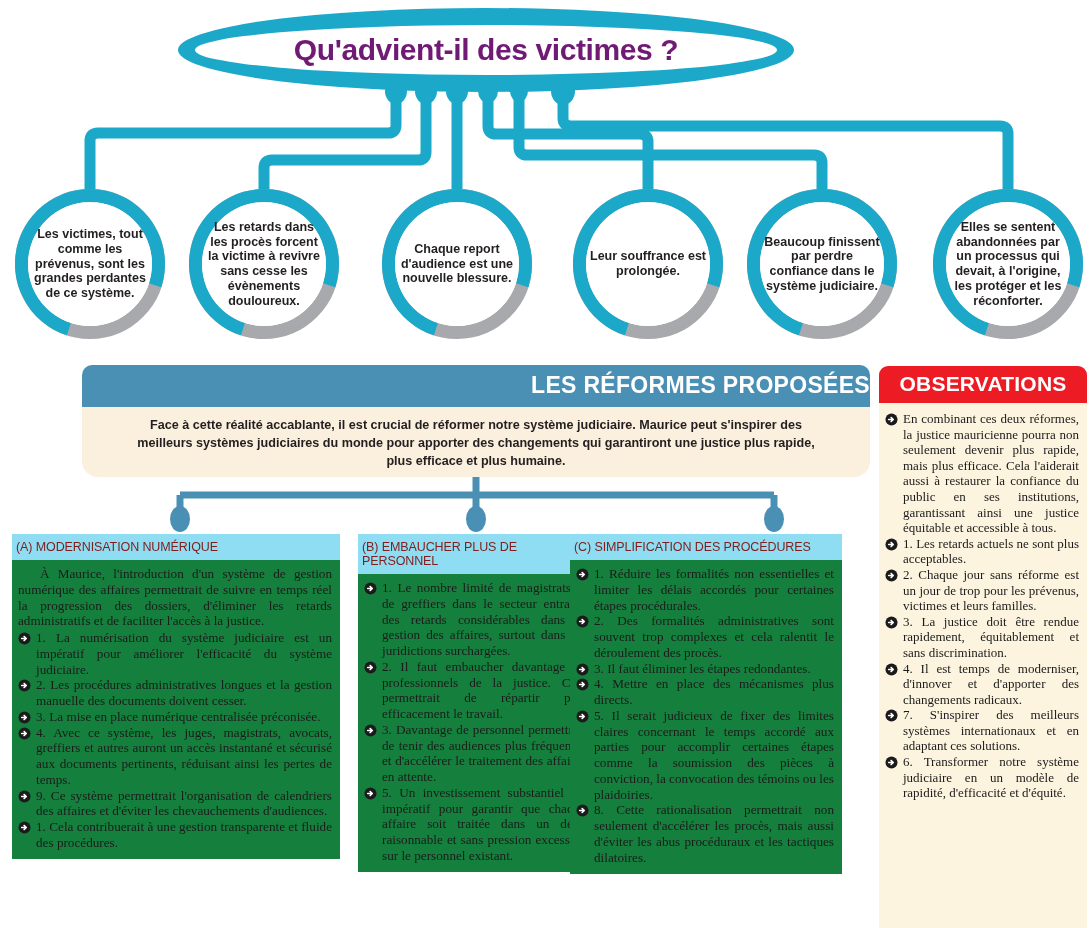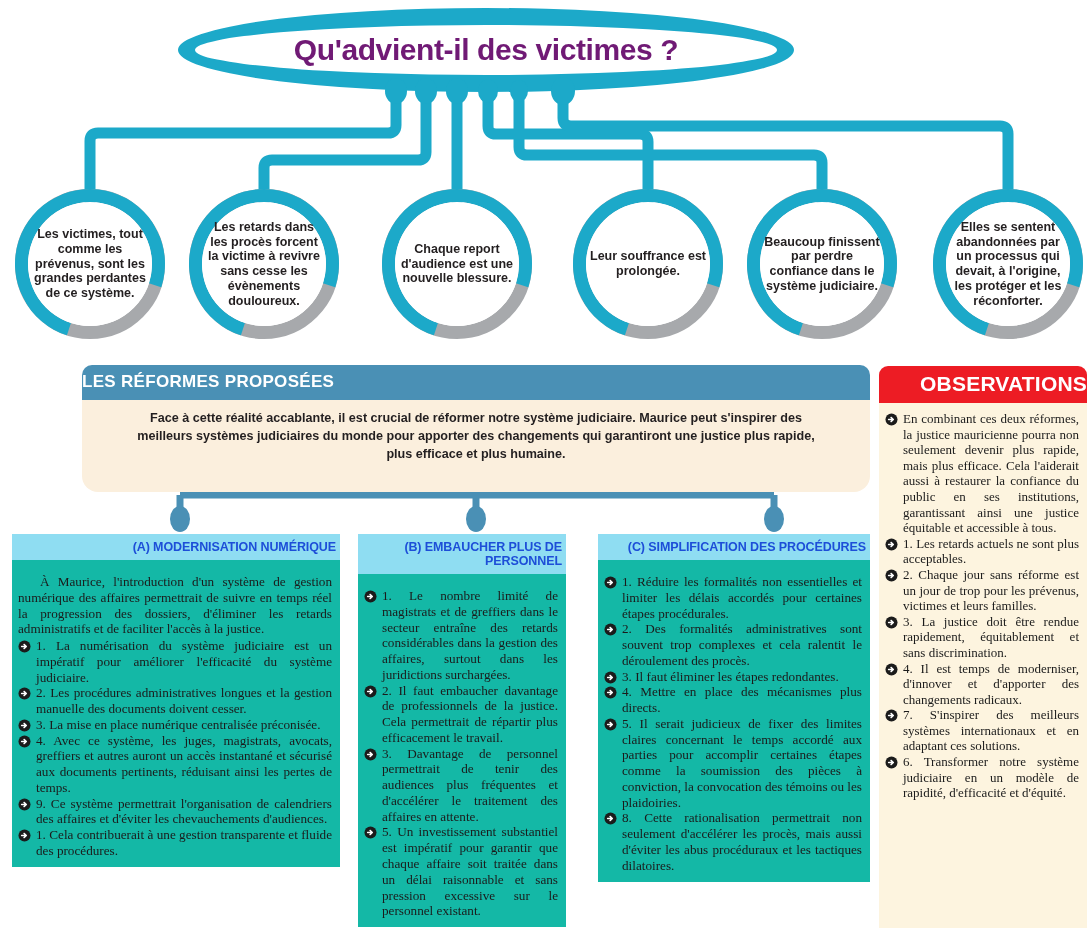--- a/index.html
+++ b/index.html
@@ -73,47 +73,47 @@
   
   #reform-block {
     position: absolute;
     left: 82px; top: 365px;
     width: 788px;
   }
   #reform-header {
     background: #4A90B5;
     color: #ffffff;
     border-radius: 10px 10px 0 0;
-    text-align: left;
-    font-size: 17px; font-weight: bold;
+    text-align: right;
+    font-size: 23px; font-weight: bold;
     letter-spacing: 0.3px;
     padding: 7px 0 8px;
   }
   #reform-body {
     background: #FBEFDD;
     border-radius: 0 0 16px 16px;
-    padding: 10px 44px 28px;
+    padding: 10px 44px 6px;
     text-align: center;
     font-size: 12.6px; font-weight: bold; line-height: 1.42;
     color: #231F20;
   }
 
   
   .column { position: absolute; top: 534px; }
   .col-header {
     background: #8FDDF2;
-    color: #1d4ed8;
-    text-align: right;
-    font-size: 12.5px; font-weight: bold;
+    color: #7f1d1d;
+    text-align: left;
+    font-size: 12.5px; font-weight: normal;
     padding: 6px 4px;
     letter-spacing: -0.1px;
   }
   .col-body {
-    background: #14b8a6;
-    padding: 14px 8px 8px 6px;
+    background: #15803d;
+    padding: 6px 8px 8px 6px;
     font-family: "Liberation Serif", serif;
     font-size: 13.2px;
     line-height: 1.195;
     color: #1B1B1B;
     text-align: justify;
   }
   .col-intro { text-indent: 22px; margin-bottom: 1px; }
   .bullet-item {
     position: relative;
     padding-left: 18px;
@@ -128,21 +128,21 @@
   
   #observations {
     position: absolute;
     left: 879px; top: 366px;
     width: 208px;
   }
   #obs-header {
     background: #ED1C24;
     color: #fff;
     border-radius: 9px 9px 0 0;
-    text-align: right;
+    text-align: center;
     font-size: 21px; font-weight: bold;
     padding: 6px 0 7px;
     letter-spacing: 0.2px;
   }
   #obs-body {
     background: #FDF4DF;
     padding: 8px 8px 8px 6px;
     font-family: "Liberation Serif", serif;
     font-size: 13px;
     line-height: 1.2;
@@ -299,21 +299,21 @@
     <div class="bullet-item">
       <svg class="bullet-icon" viewBox="0 0 16 16">
           <circle cx="8" cy="8" r="7.4" fill="#1B1B1B"></circle>
           <path d="M4.4 8 H9.4 M7.4 5.4 L10.3 8 L7.4 10.6" stroke="#fff" stroke-width="1.7" fill="none" stroke-linecap="round" stroke-linejoin="round"></path>
         </svg>
       <span>1. Cela contribuerait à une gestion transparente et fluide des procédures.</span>
     </div>
   </div>
 </div>
 
-<div class="column" style="left:358px; width:208px;">
+<div class="column" style="left:358px; width:236px;">
   <div class="col-header">(B) EMBAUCHER PLUS DE PERSONNEL</div>
   <div class="col-body">
     <div class="bullet-item">
       <svg class="bullet-icon" viewBox="0 0 16 16">
           <circle cx="8" cy="8" r="7.4" fill="#1B1B1B"></circle>
           <path d="M4.4 8 H9.4 M7.4 5.4 L10.3 8 L7.4 10.6" stroke="#fff" stroke-width="1.7" fill="none" stroke-linecap="round" stroke-linejoin="round"></path>
         </svg>
       <span>1. Le nombre limité de magistrats et de greffiers dans le secteur entraîne des retards considérables dans la gestion des affaires, surtout dans les juridictions surchargées.</span>
     </div>
     <div class="bullet-item">
@@ -333,21 +333,21 @@
     <div class="bullet-item">
       <svg class="bullet-icon" viewBox="0 0 16 16">
           <circle cx="8" cy="8" r="7.4" fill="#1B1B1B"></circle>
           <path d="M4.4 8 H9.4 M7.4 5.4 L10.3 8 L7.4 10.6" stroke="#fff" stroke-width="1.7" fill="none" stroke-linecap="round" stroke-linejoin="round"></path>
         </svg>
       <span>5. Un investissement substantiel est impératif pour garantir que chaque affaire soit traitée dans un délai raisonnable et sans pression excessive sur le personnel existant.</span>
     </div>
   </div>
 </div>
 
-<div class="column" style="left:598px; width:272px;">
+<div class="column" style="left:570px; width:272px;">
   <div class="col-header">(C) SIMPLIFICATION DES PROCÉDURES</div>
   <div class="col-body">
     <div class="bullet-item">
       <svg class="bullet-icon" viewBox="0 0 16 16">
           <circle cx="8" cy="8" r="7.4" fill="#1B1B1B"></circle>
           <path d="M4.4 8 H9.4 M7.4 5.4 L10.3 8 L7.4 10.6" stroke="#fff" stroke-width="1.7" fill="none" stroke-linecap="round" stroke-linejoin="round"></path>
         </svg>
       <span>1. Réduire les formalités non essentielles et limiter les délais accordés pour certaines étapes procédurales.</span>
     </div>
     <div class="bullet-item">

